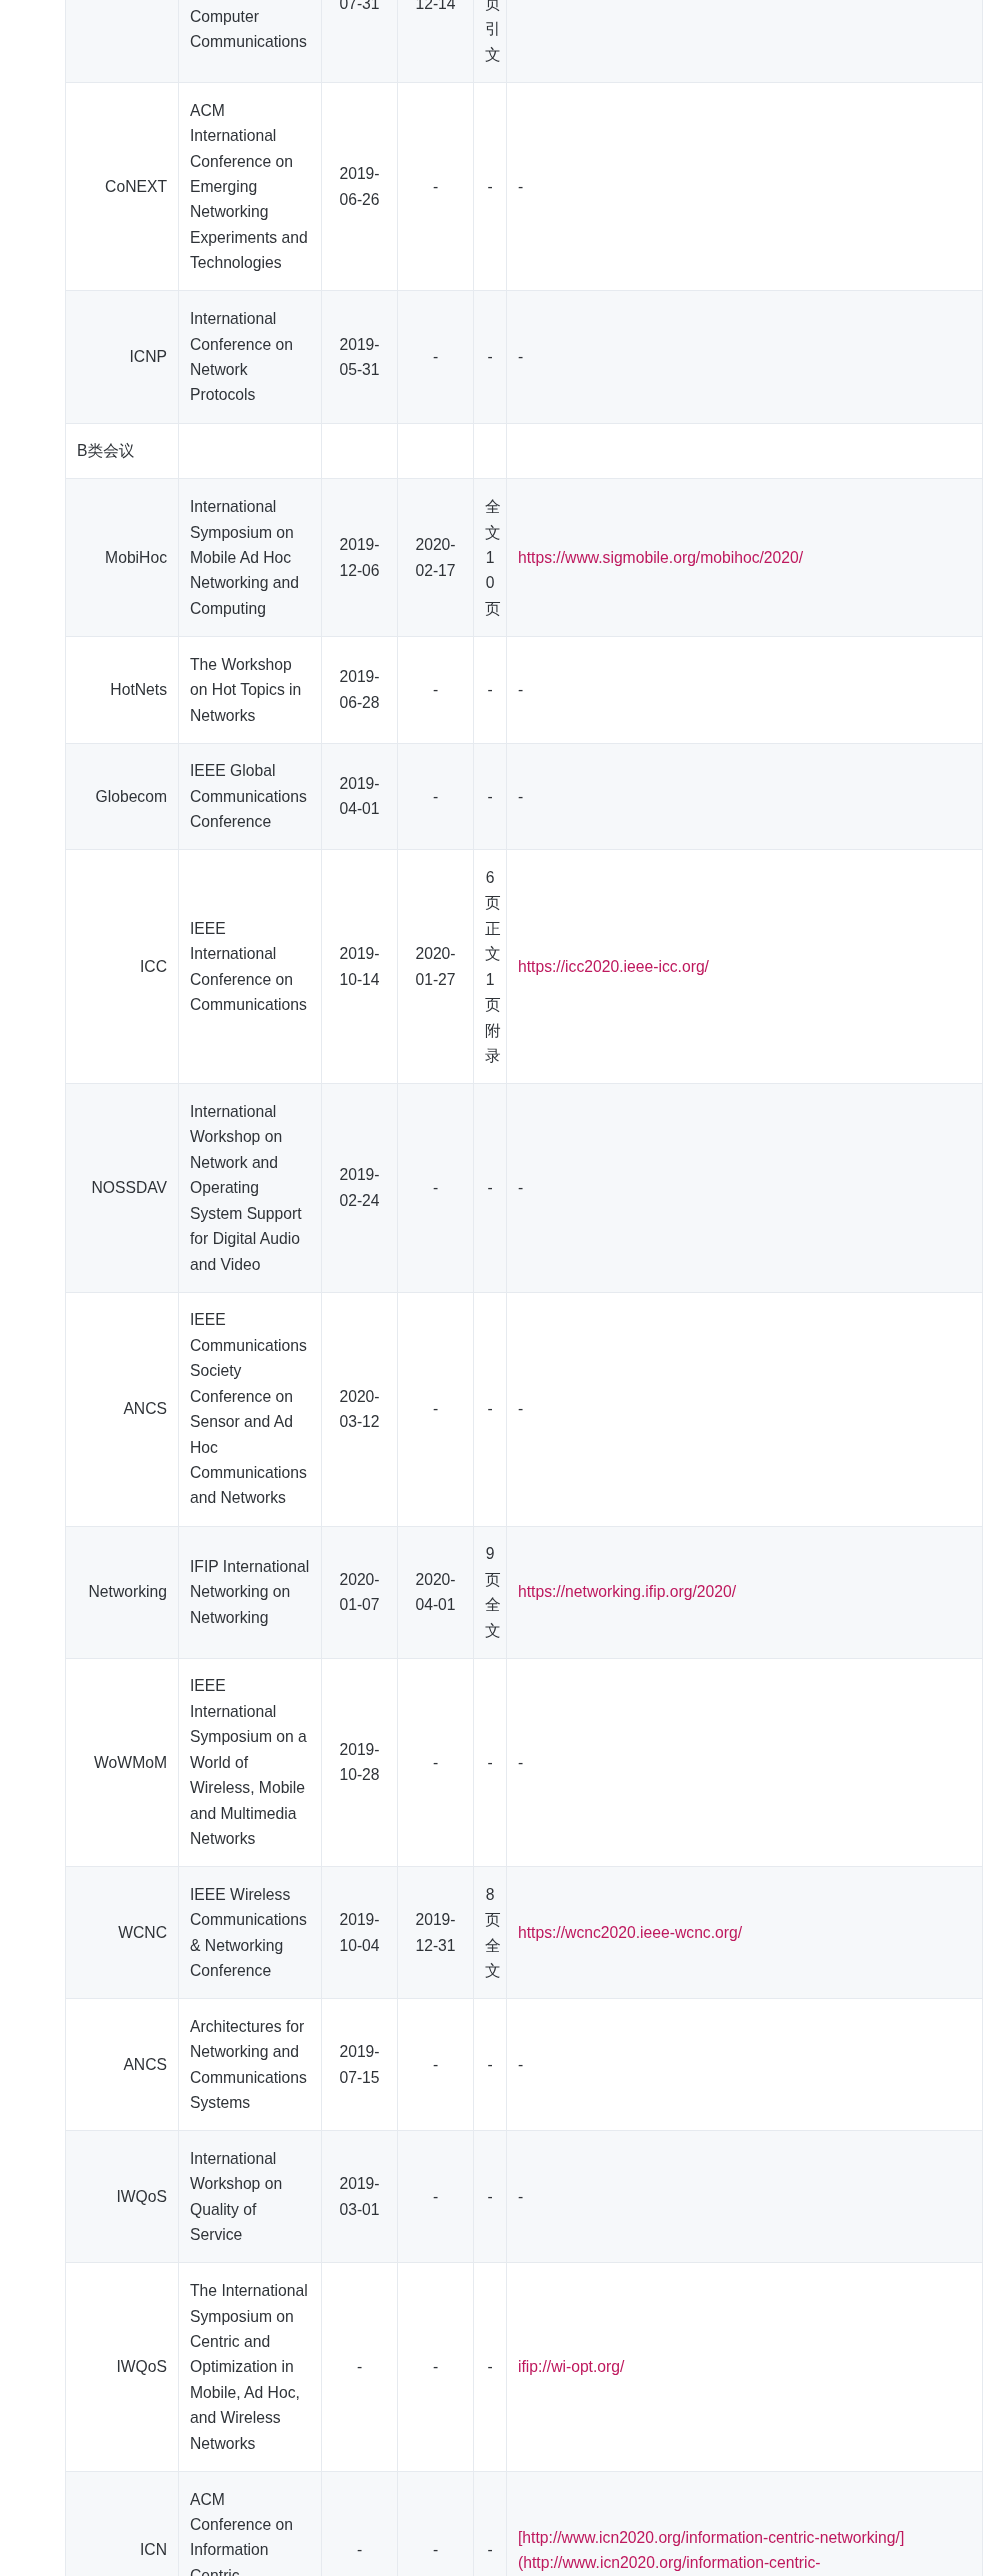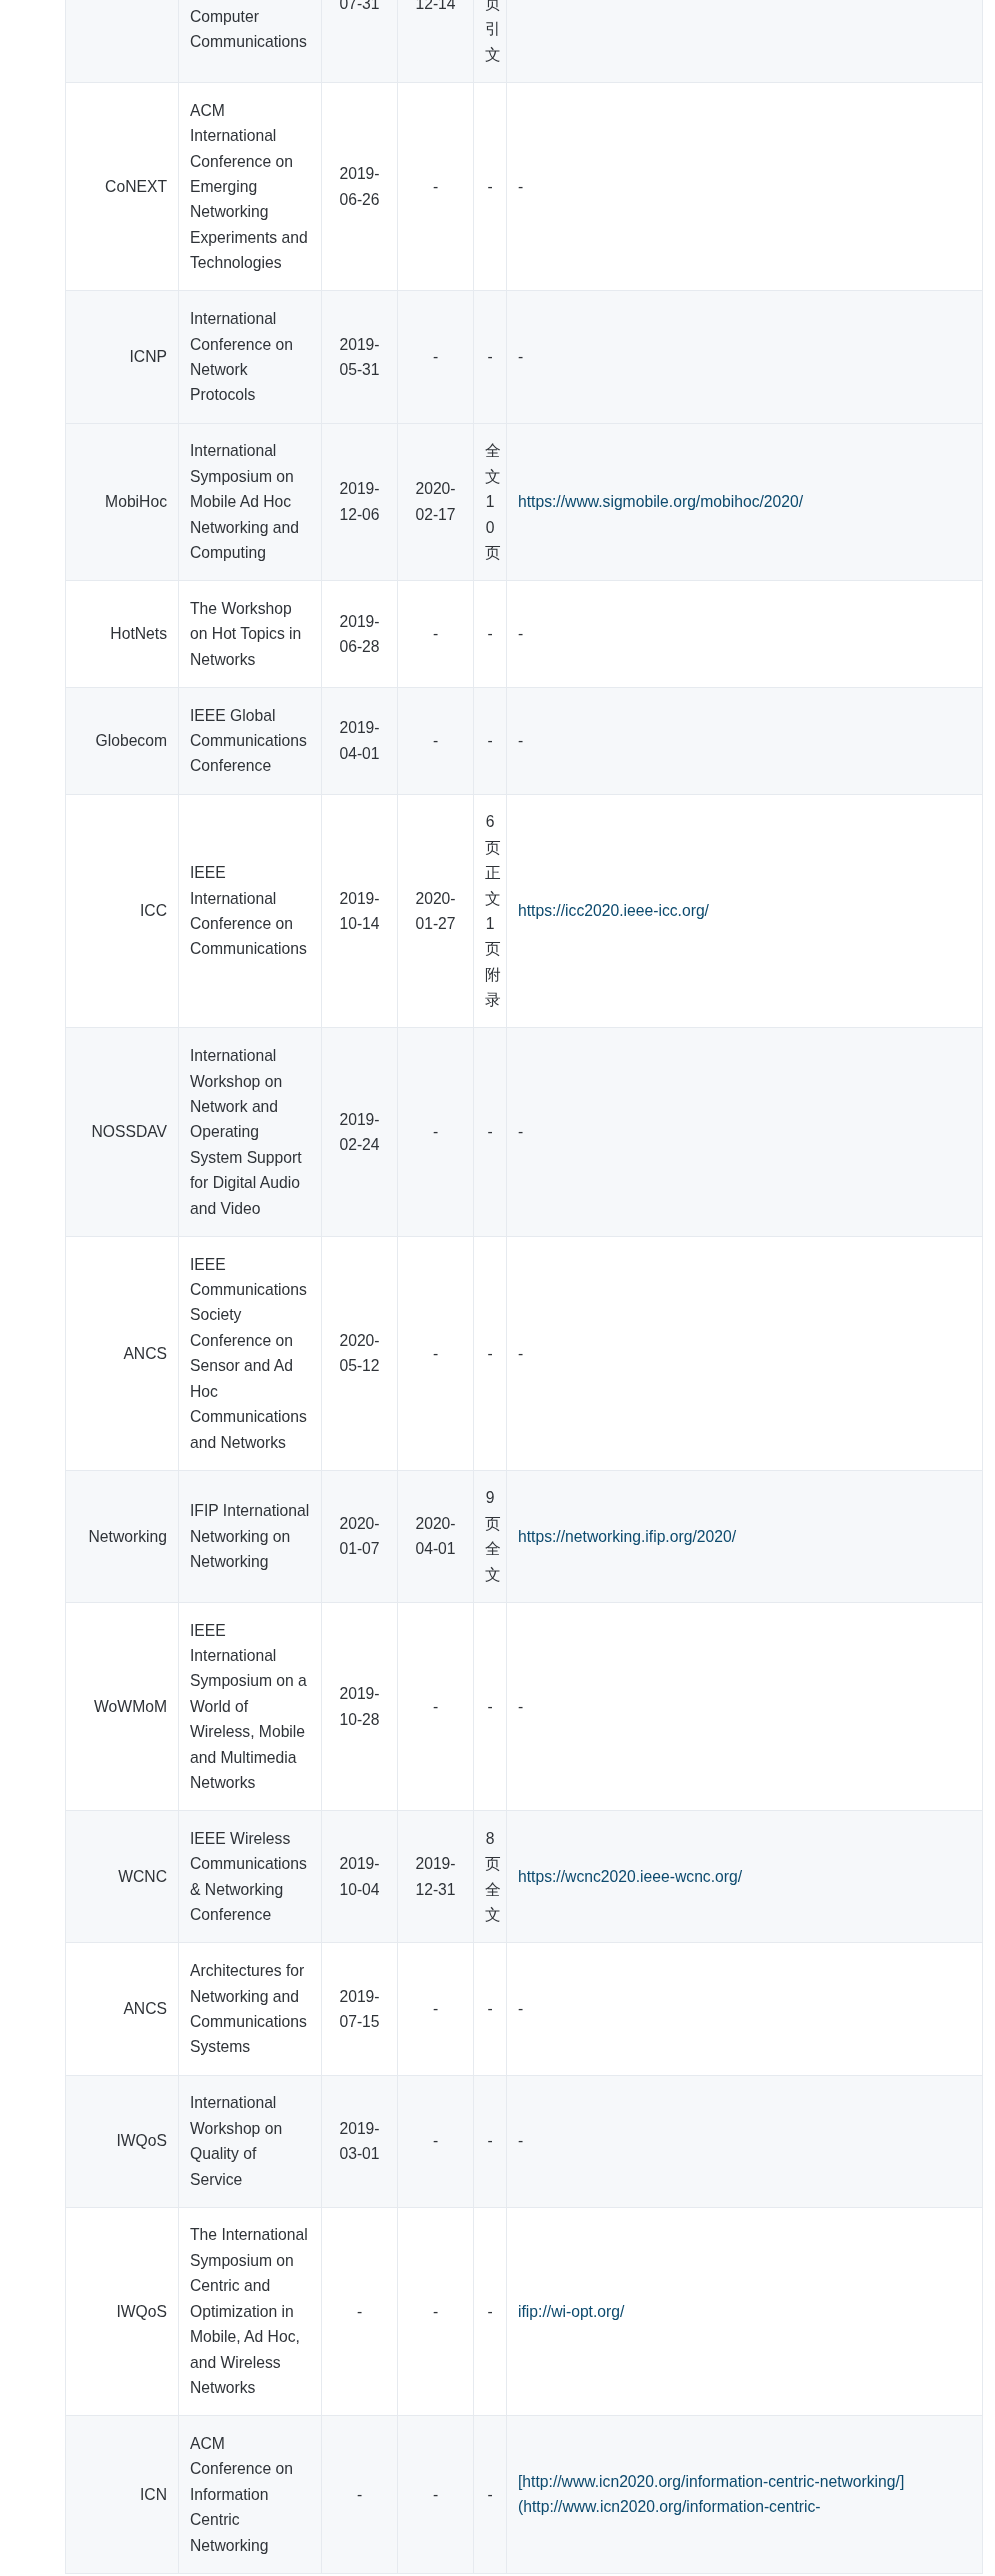--- a/index.html
+++ b/index.html
@@ -76,21 +76,21 @@
   }
   td.link {
     text-align: left;
     padding-left: 13px;
   }
   td.section {
     text-align: left;
     padding-left: 13px;
   }
   a.conf-link {
-    color: #0c4a6e;
+    color: #be185d;
     text-decoration: none;
     word-break: break-word;
   }
   .dash { color: #2f3338; }
 </style>
 </head>
 <body>
 
 <div class="page">
   <div class="table-wrap">
@@ -121,20 +121,28 @@
             <td class="link"><span class="dash">-</span></td>
           </tr>
           <tr class="alt">
             <td class="abbr">ICNP</td>
             <td class="name">International Conference on Network Protocols</td>
             <td class="ddl">2019-05-31</td>
             <td class="notif">-</td>
             <td class="pages">-</td>
             <td class="link"><span class="dash">-</span></td>
           </tr>
+          <tr class="plain">
+            <td class="abbr section">B类会议</td>
+            <td class="name"></td>
+            <td class="ddl"></td>
+            <td class="notif"></td>
+            <td class="pages"></td>
+            <td class="link"></td>
+          </tr>
           <tr class="alt">
             <td class="abbr">MobiHoc</td>
             <td class="name">International Symposium on Mobile Ad Hoc Networking and Computing</td>
             <td class="ddl">2019-12-06</td>
             <td class="notif">2020-02-17</td>
             <td class="pages">全文10页</td>
             <td class="link"><a class="conf-link" href="#">https://www.sigmobile.org/mobihoc/2020/</a></td>
           </tr>
           <tr class="plain">
             <td class="abbr">HotNets</td>
@@ -164,21 +172,21 @@
             <td class="abbr">NOSSDAV</td>
             <td class="name">International Workshop on Network and Operating System Support for Digital Audio and Video</td>
             <td class="ddl">2019-02-24</td>
             <td class="notif">-</td>
             <td class="pages">-</td>
             <td class="link"><span class="dash">-</span></td>
           </tr>
           <tr class="plain">
             <td class="abbr">ANCS</td>
             <td class="name">IEEE Communications Society Conference on Sensor and Ad Hoc Communications and Networks</td>
-            <td class="ddl">2020-05-12</td>
+            <td class="ddl">2020-03-12</td>
             <td class="notif">-</td>
             <td class="pages">-</td>
             <td class="link"><span class="dash">-</span></td>
           </tr>
           <tr class="alt">
             <td class="abbr">Networking</td>
             <td class="name">IFIP International Networking on Networking</td>
             <td class="ddl">2020-01-07</td>
             <td class="notif">2020-04-01</td>
             <td class="pages">9页全文</td>

